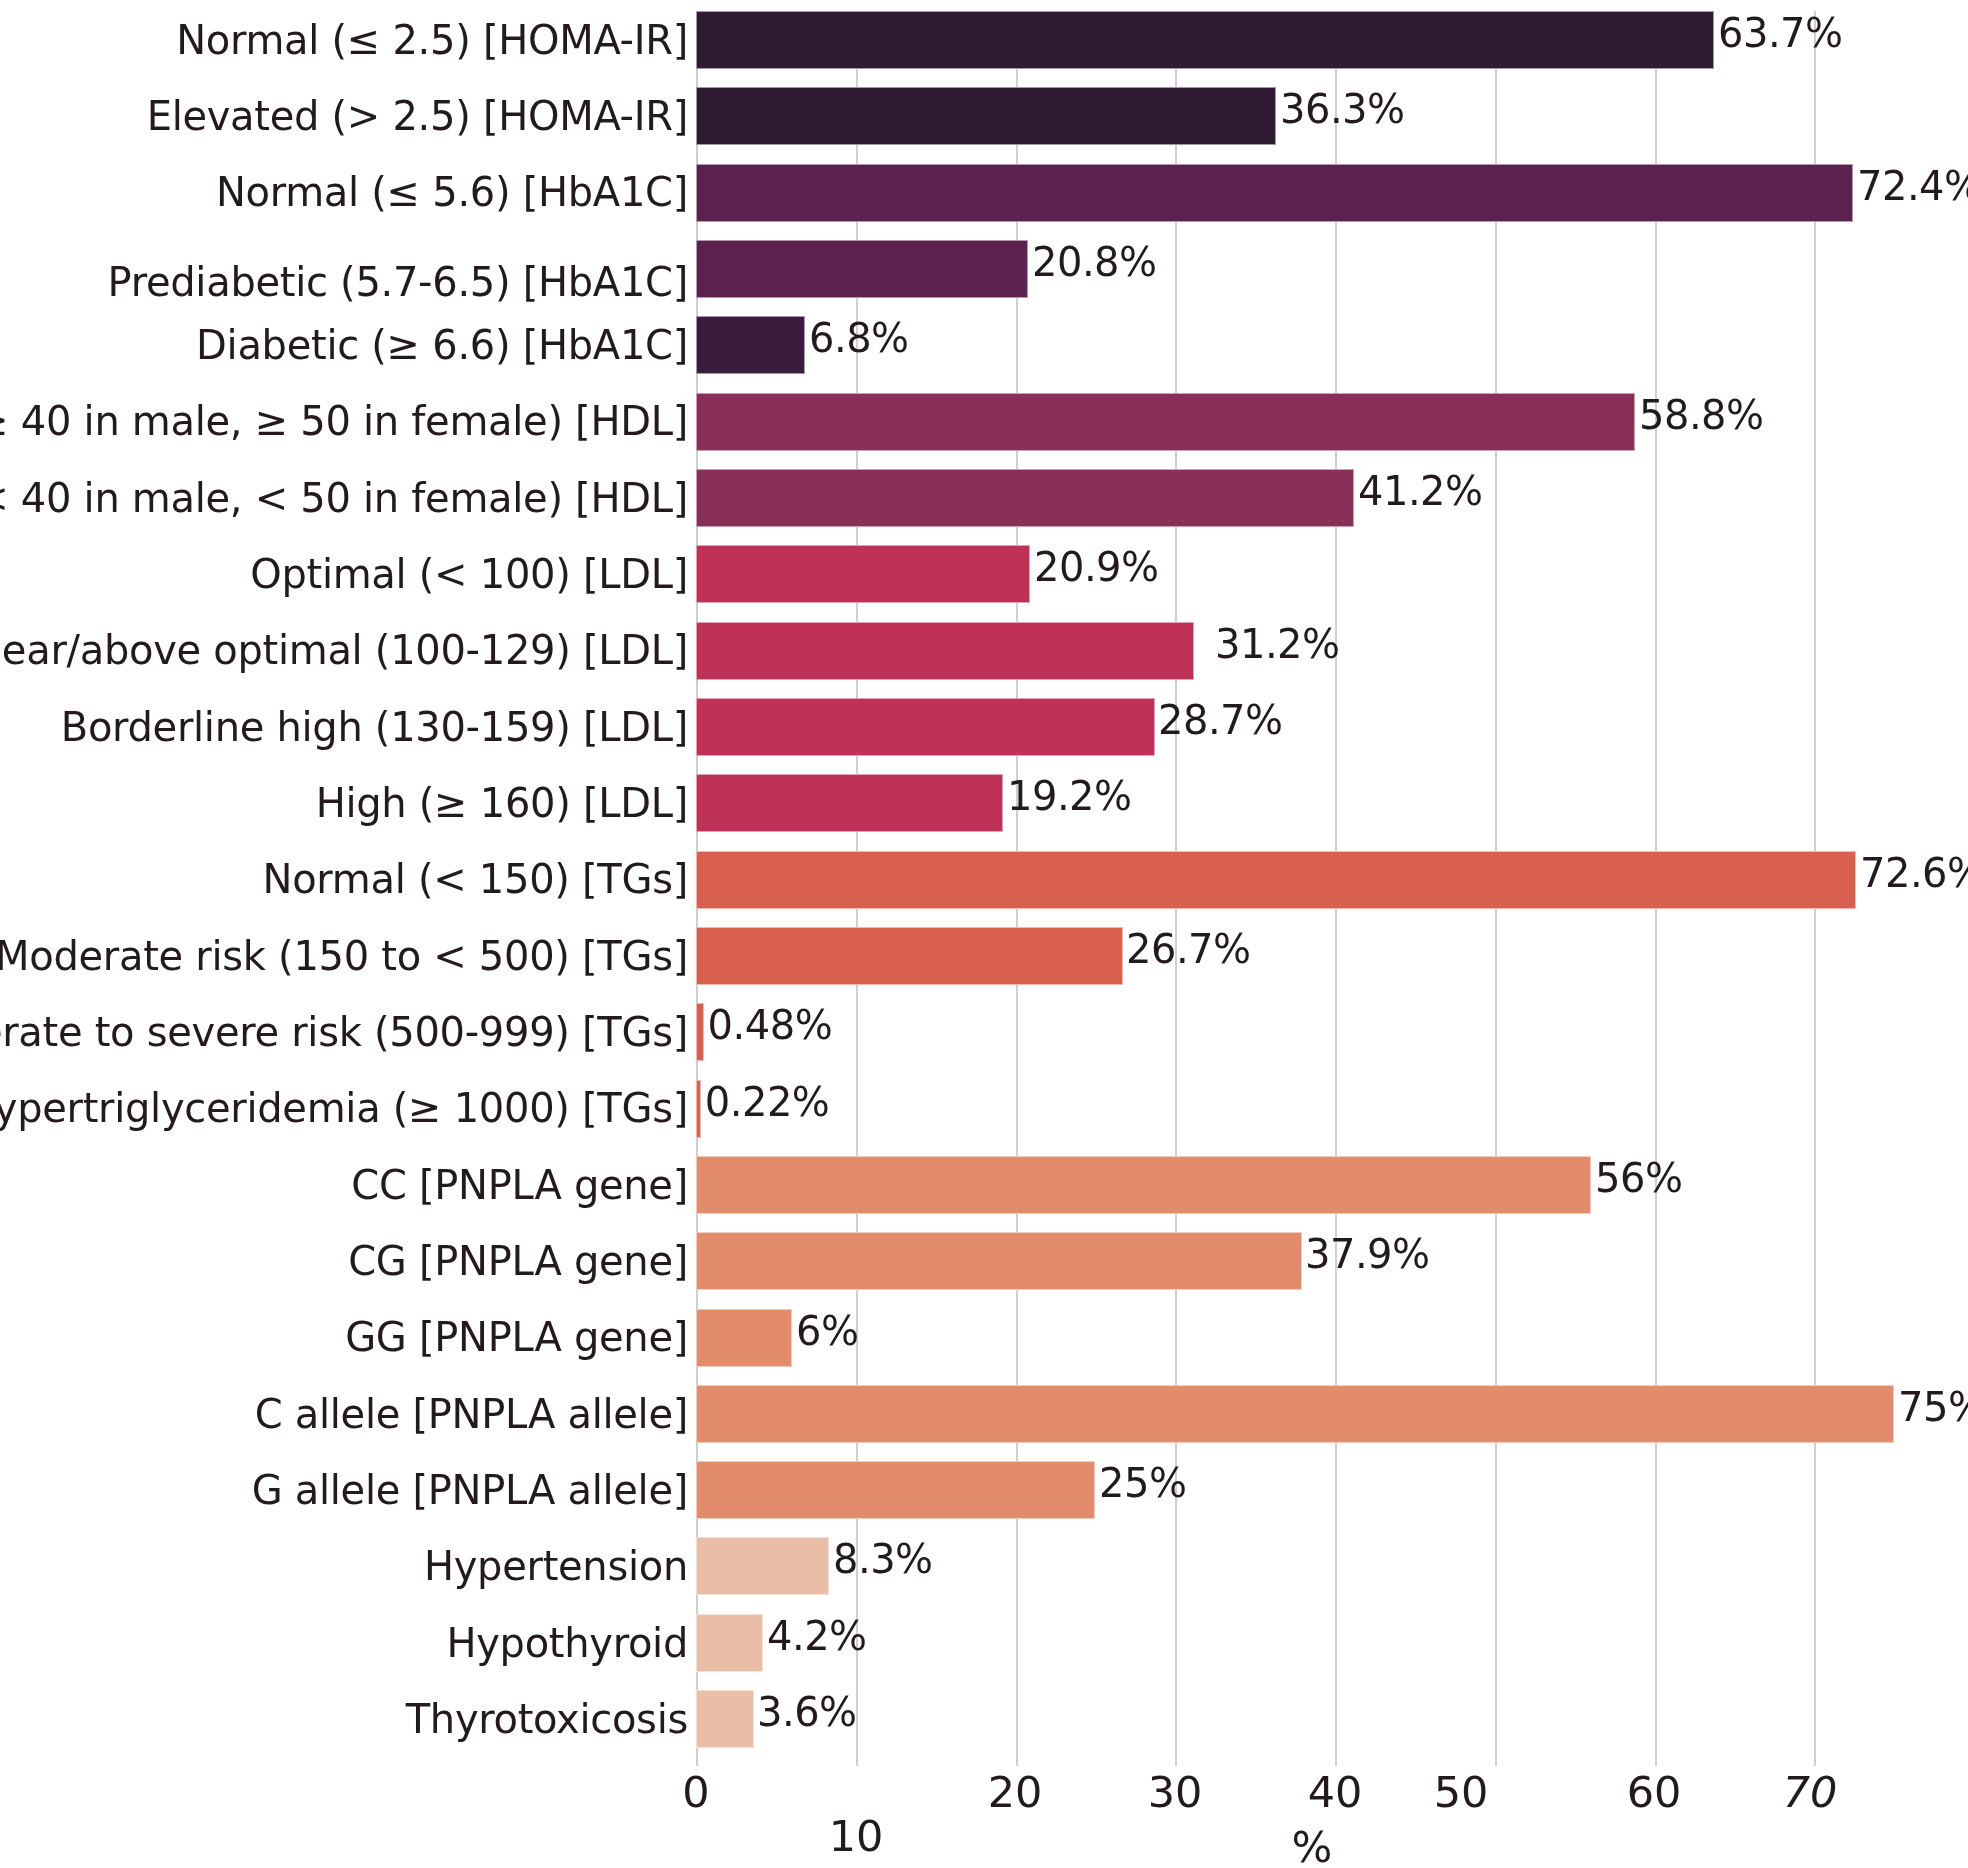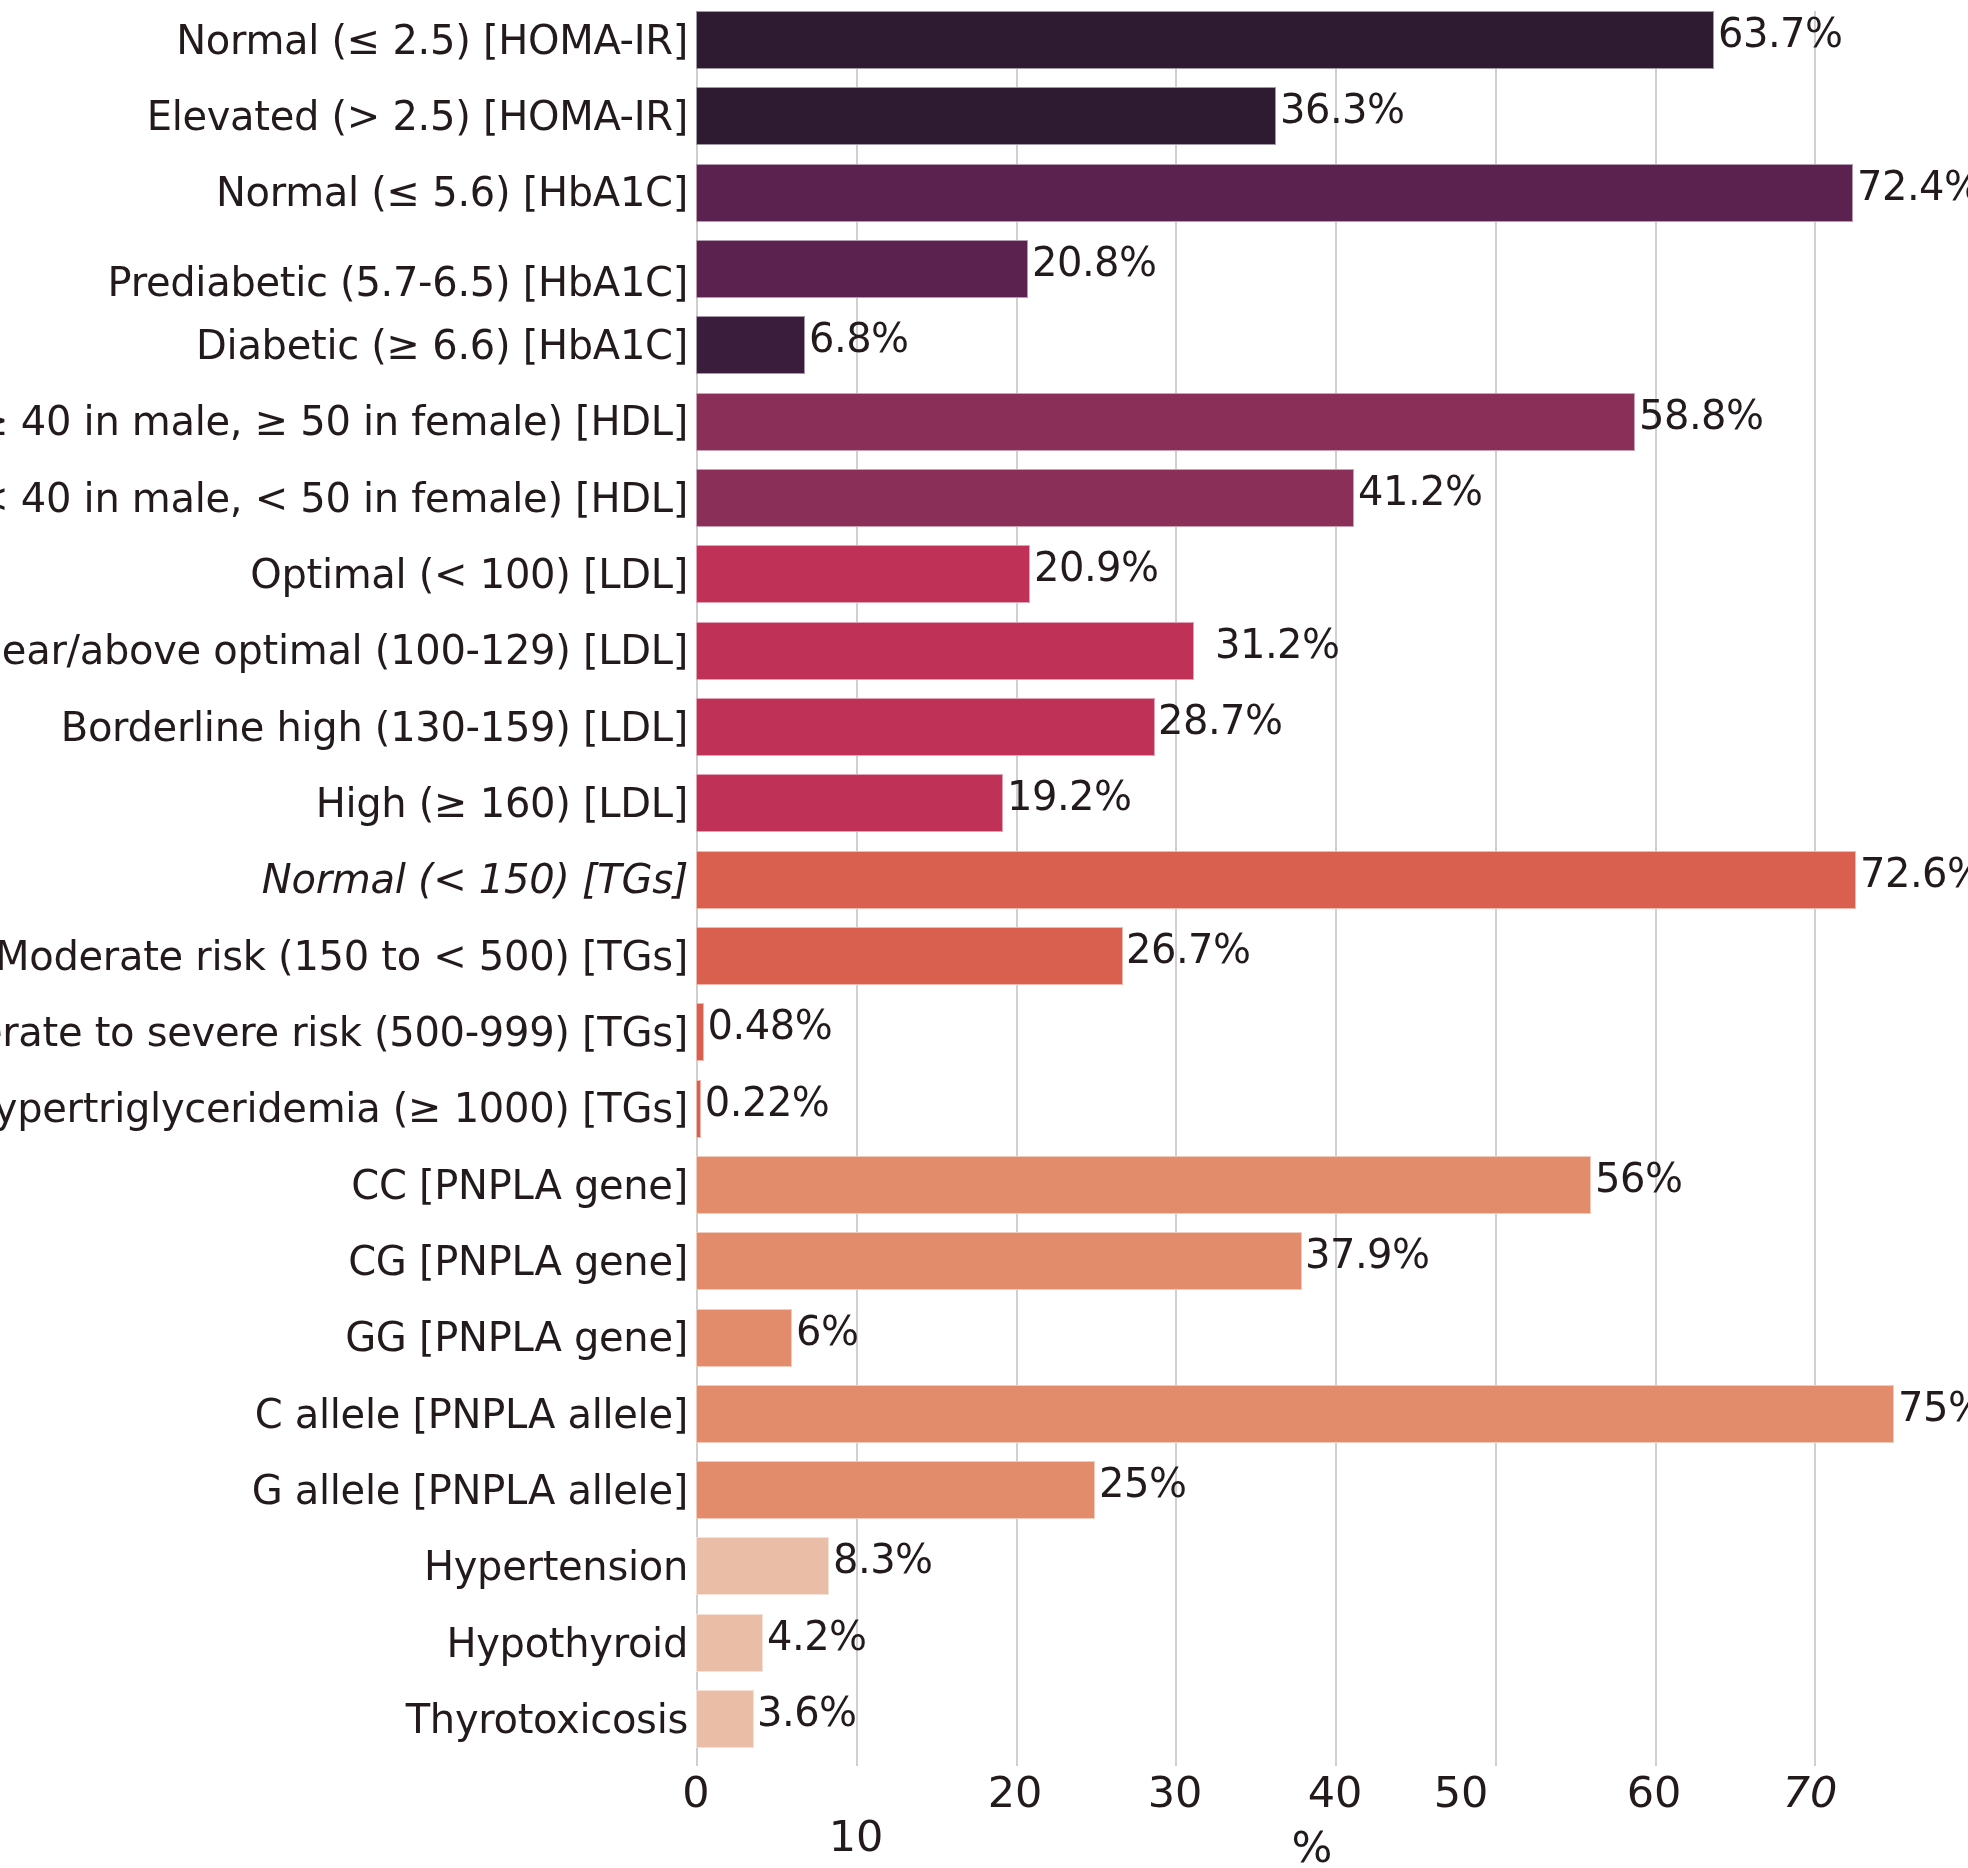--- a/index.html
+++ b/index.html
@@ -210,21 +210,21 @@
       <div class="cat-label" style="top: 116px; transform: translateY(-50%);">Elevated (&gt; 2.5) [HOMA-IR]</div>
       <div class="cat-label" style="top: 192px; transform: translateY(-50%);">Normal (≤ 5.6) [HbA1C]</div>
       <div class="cat-label" style="top: 282px; transform: translateY(-50%);">Prediabetic (5.7-6.5) [HbA1C]</div>
       <div class="cat-label" style="top: 345px; transform: translateY(-50%);">Diabetic (≥ 6.6) [HbA1C]</div>
       <div class="cat-label" style="top: 421px; transform: translateY(-50%);">Normal (≥ 40 in male, ≥ 50 in female) [HDL]</div>
       <div class="cat-label" style="top: 498px; transform: translateY(-50%);">Low (&lt; 40 in male, &lt; 50 in female) [HDL]</div>
       <div class="cat-label" style="top: 574px; transform: translateY(-50%);">Optimal (&lt; 100) [LDL]</div>
       <div class="cat-label" style="top: 650px; transform: translateY(-50%);">Near/above optimal (100-129) [LDL]</div>
       <div class="cat-label" style="top: 727px; transform: translateY(-50%);">Borderline high (130-159) [LDL]</div>
       <div class="cat-label" style="top: 803px; transform: translateY(-50%);">High (≥ 160) [LDL]</div>
-      <div class="cat-label" style="top: 879px; transform: translateY(-50%); font-style: italic;">Normal (&lt; 150) [TGs]</div>
+      <div class="cat-label" style="top: 879px; transform: translateY(-50%);">Normal (&lt; 150) [TGs]</div>
       <div class="cat-label" style="top: 956px; transform: translateY(-50%);">Moderate risk (150 to &lt; 500) [TGs]</div>
       <div class="cat-label" style="top: 1032px; transform: translateY(-50%);">Moderate to severe risk (500-999) [TGs]</div>
       <div class="cat-label" style="top: 1108px; transform: translateY(-50%);">Severe hypertriglyceridemia (≥ 1000) [TGs]</div>
       <div class="cat-label" style="top: 1185px; transform: translateY(-50%);">CC [PNPLA gene]</div>
       <div class="cat-label" style="top: 1261px; transform: translateY(-50%);">CG [PNPLA gene]</div>
       <div class="cat-label" style="top: 1337px; transform: translateY(-50%);">GG [PNPLA gene]</div>
       <div class="cat-label" style="top: 1414px; transform: translateY(-50%);">C allele [PNPLA allele]</div>
       <div class="cat-label" style="top: 1490px; transform: translateY(-50%);">G allele [PNPLA allele]</div>
       <div class="cat-label" style="top: 1566px; transform: translateY(-50%);">Hypertension</div>
       <div class="cat-label" style="top: 1643px; transform: translateY(-50%);">Hypothyroid</div>

